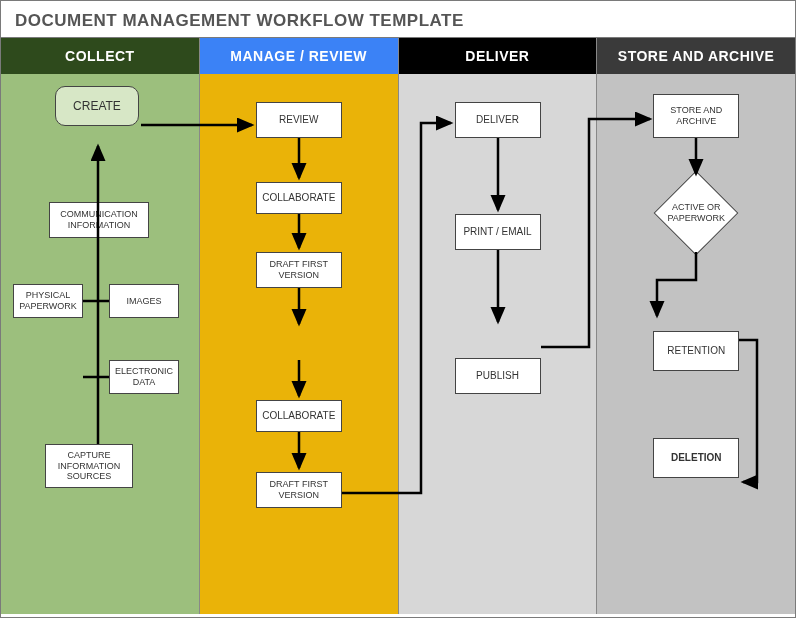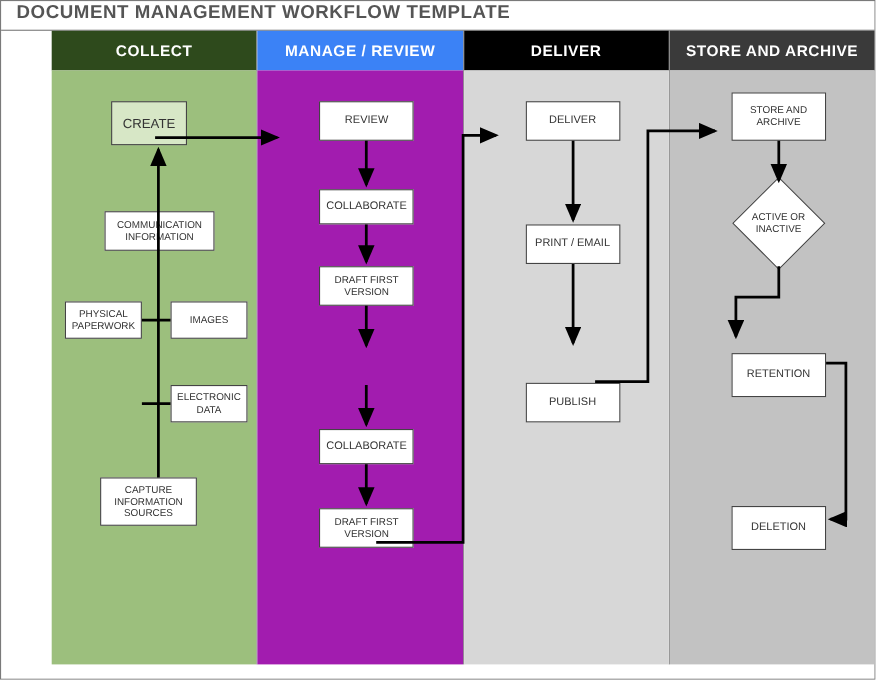--- a/index.html
+++ b/index.html
@@ -9,27 +9,26 @@
     height: 618px;
     border: 1px solid #7a7a7a;
     position: relative;
     background: #fff;
   }
   .title {
     font-size: 17px;
     font-weight: 700;
     color: #555;
     letter-spacing: 0.5px;
-    padding: 0 14px 6px 14px;
+    padding: 10px 14px 6px 14px;
     border-bottom: 1px solid #7a7a7a;
   }
   .cols {
     display: flex;
     height: calc(100% - 40px);
-    padding-left: 46px;
   }
   .col {
     flex: 1 1 0;
     position: relative;
     border-right: 1px solid #888;
   }
   .col:last-child { border-right: none; }
   .colhead {
     height: 36px;
     color: #fff;
@@ -39,21 +38,21 @@
     line-height: 36px;
     letter-spacing: 0.5px;
   }
   .colbody {
     position: relative;
     height: calc(100% - 36px);
   }
   .c1 .colhead { background: #2e4a1c; }
   .c1 .colbody { background: #9cbf7d; }
   .c2 .colhead { background: #3b82f6; }
-  .c2 .colbody { background: #a21caf; }
+  .c2 .colbody { background: #eab308; }
   .c3 .colhead { background: #000; }
   .c3 .colbody { background: #d7d7d7; }
   .c4 .colhead { background: #3a3a3a; }
   .c4 .colbody { background: #c2c2c2; }
 
   .box {
     position: absolute;
     background: #fff;
     border: 1px solid #444;
     text-align: center;
@@ -103,21 +102,21 @@
 
 <div class="page">
   <div class="title">DOCUMENT MANAGEMENT WORKFLOW TEMPLATE</div>
 
   <div class="cols">
 
     <div class="col c1">
       <div class="colhead">COLLECT</div>
       <div class="colbody">
 
-        <div class="box create" style="left:54px; top:28px; width:69px; height:40px;">CREATE</div>
+        <div class="box create" style="left:54px; top:12px; width:84px; height:40px;border-radius:10px;">CREATE</div>
 
         <div class="box small" style="left:48px; top:128px; width:100px; height:36px;">COMMUNICATION INFORMATION</div>
 
         <div class="box small" style="left:12px; top:210px; width:70px; height:34px;">PHYSICAL PAPERWORK</div>
         <div class="box small" style="left:108px; top:210px; width:70px; height:34px;">IMAGES</div>
 
         <div class="box small" style="left:108px; top:286px; width:70px; height:34px;">ELECTRONIC DATA</div>
 
         <div class="box small" style="left:44px; top:370px; width:88px; height:44px;">CAPTURE INFORMATION SOURCES</div>
 
@@ -187,25 +186,25 @@
     </div>
 
     <div class="col c4">
       <div class="colhead">STORE AND ARCHIVE</div>
       <div class="colbody">
 
         <div class="box small" style="left:56px; top:20px; width:86px; height:44px;">STORE AND ARCHIVE</div>
 
         <div class="diamond" style="left:56px; top:96px;">
           <div class="sq"></div>
-          <div class="lbl">ACTIVE OR INACTIVE</div>
+          <div class="lbl">ACTIVE OR PAPERWORK</div>
         </div>
 
         <div class="box" style="left:56px; top:246px; width:86px; height:40px;margin-top:11px;">RETENTION</div>
-        <div class="box" style="left:56px; top:396px; width:86px; height:40px;">DELETION</div>
+        <div class="box" style="left:56px; top:364px; width:86px; height:40px;font-weight:bold;">DELETION</div>
 
         <svg class="overlay" width="198" height="542">
           <defs>
             <marker id="ah4" markerWidth="8" markerHeight="8" refX="6" refY="3" orient="auto">
               <path d="M0,0 L7,3 L0,6 Z" fill="#000"></path>
             </marker>
           </defs>
           <line x1="99" y1="64" x2="99" y2="100" stroke="#000" stroke-width="2.5" marker-end="url(#ah4)"></line>
 
           <polyline points="99,178 99,206 60,206 60,242" fill="none" stroke="#000" stroke-width="2.5" marker-end="url(#ah4)"></polyline>

